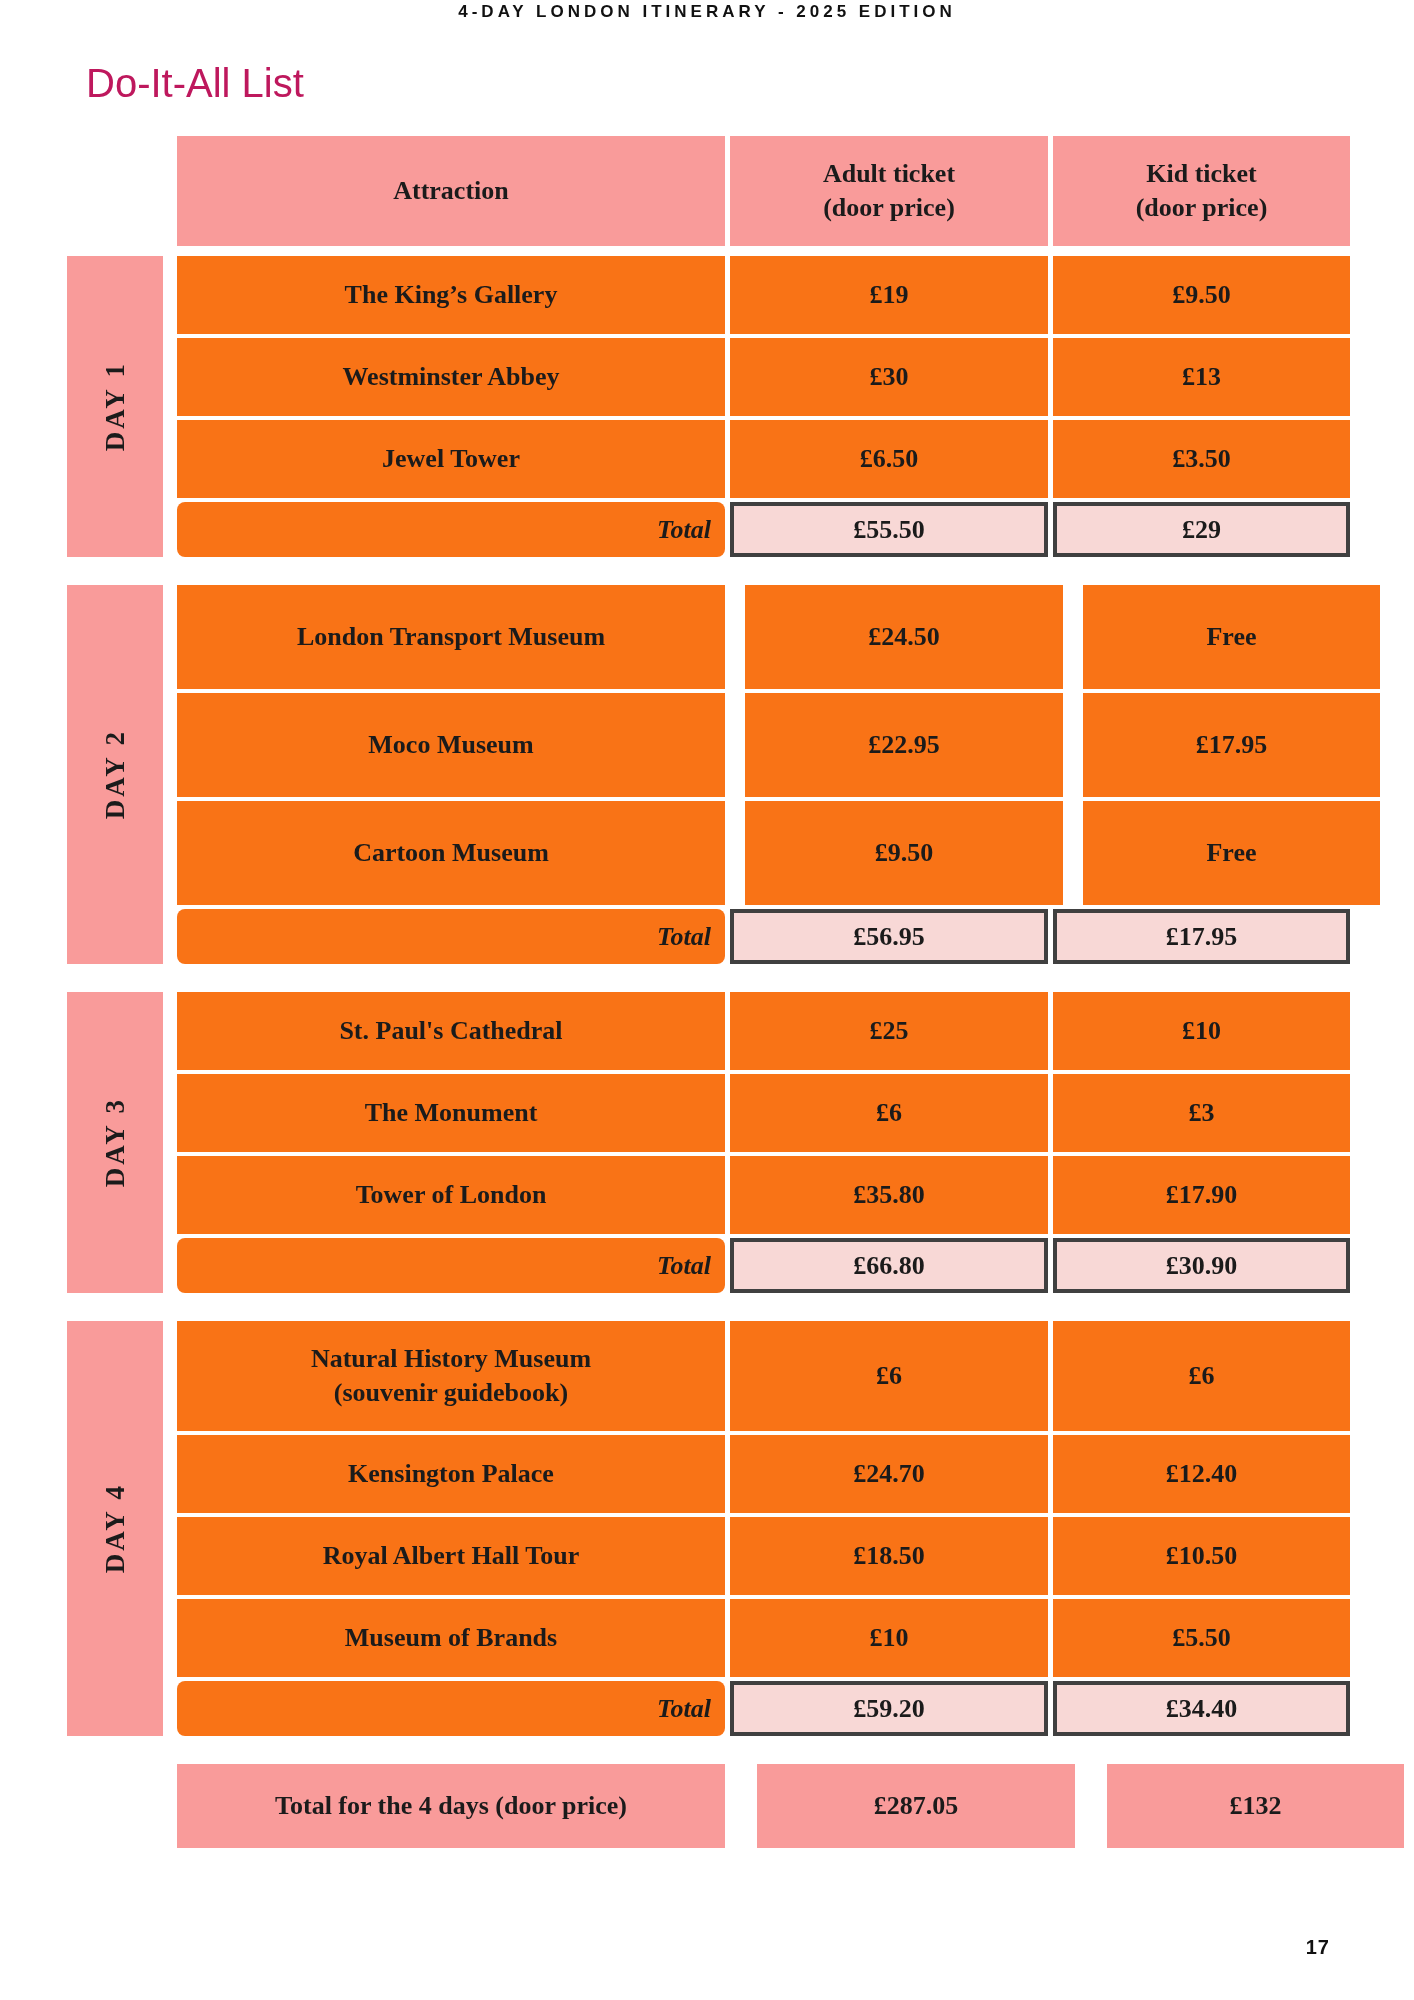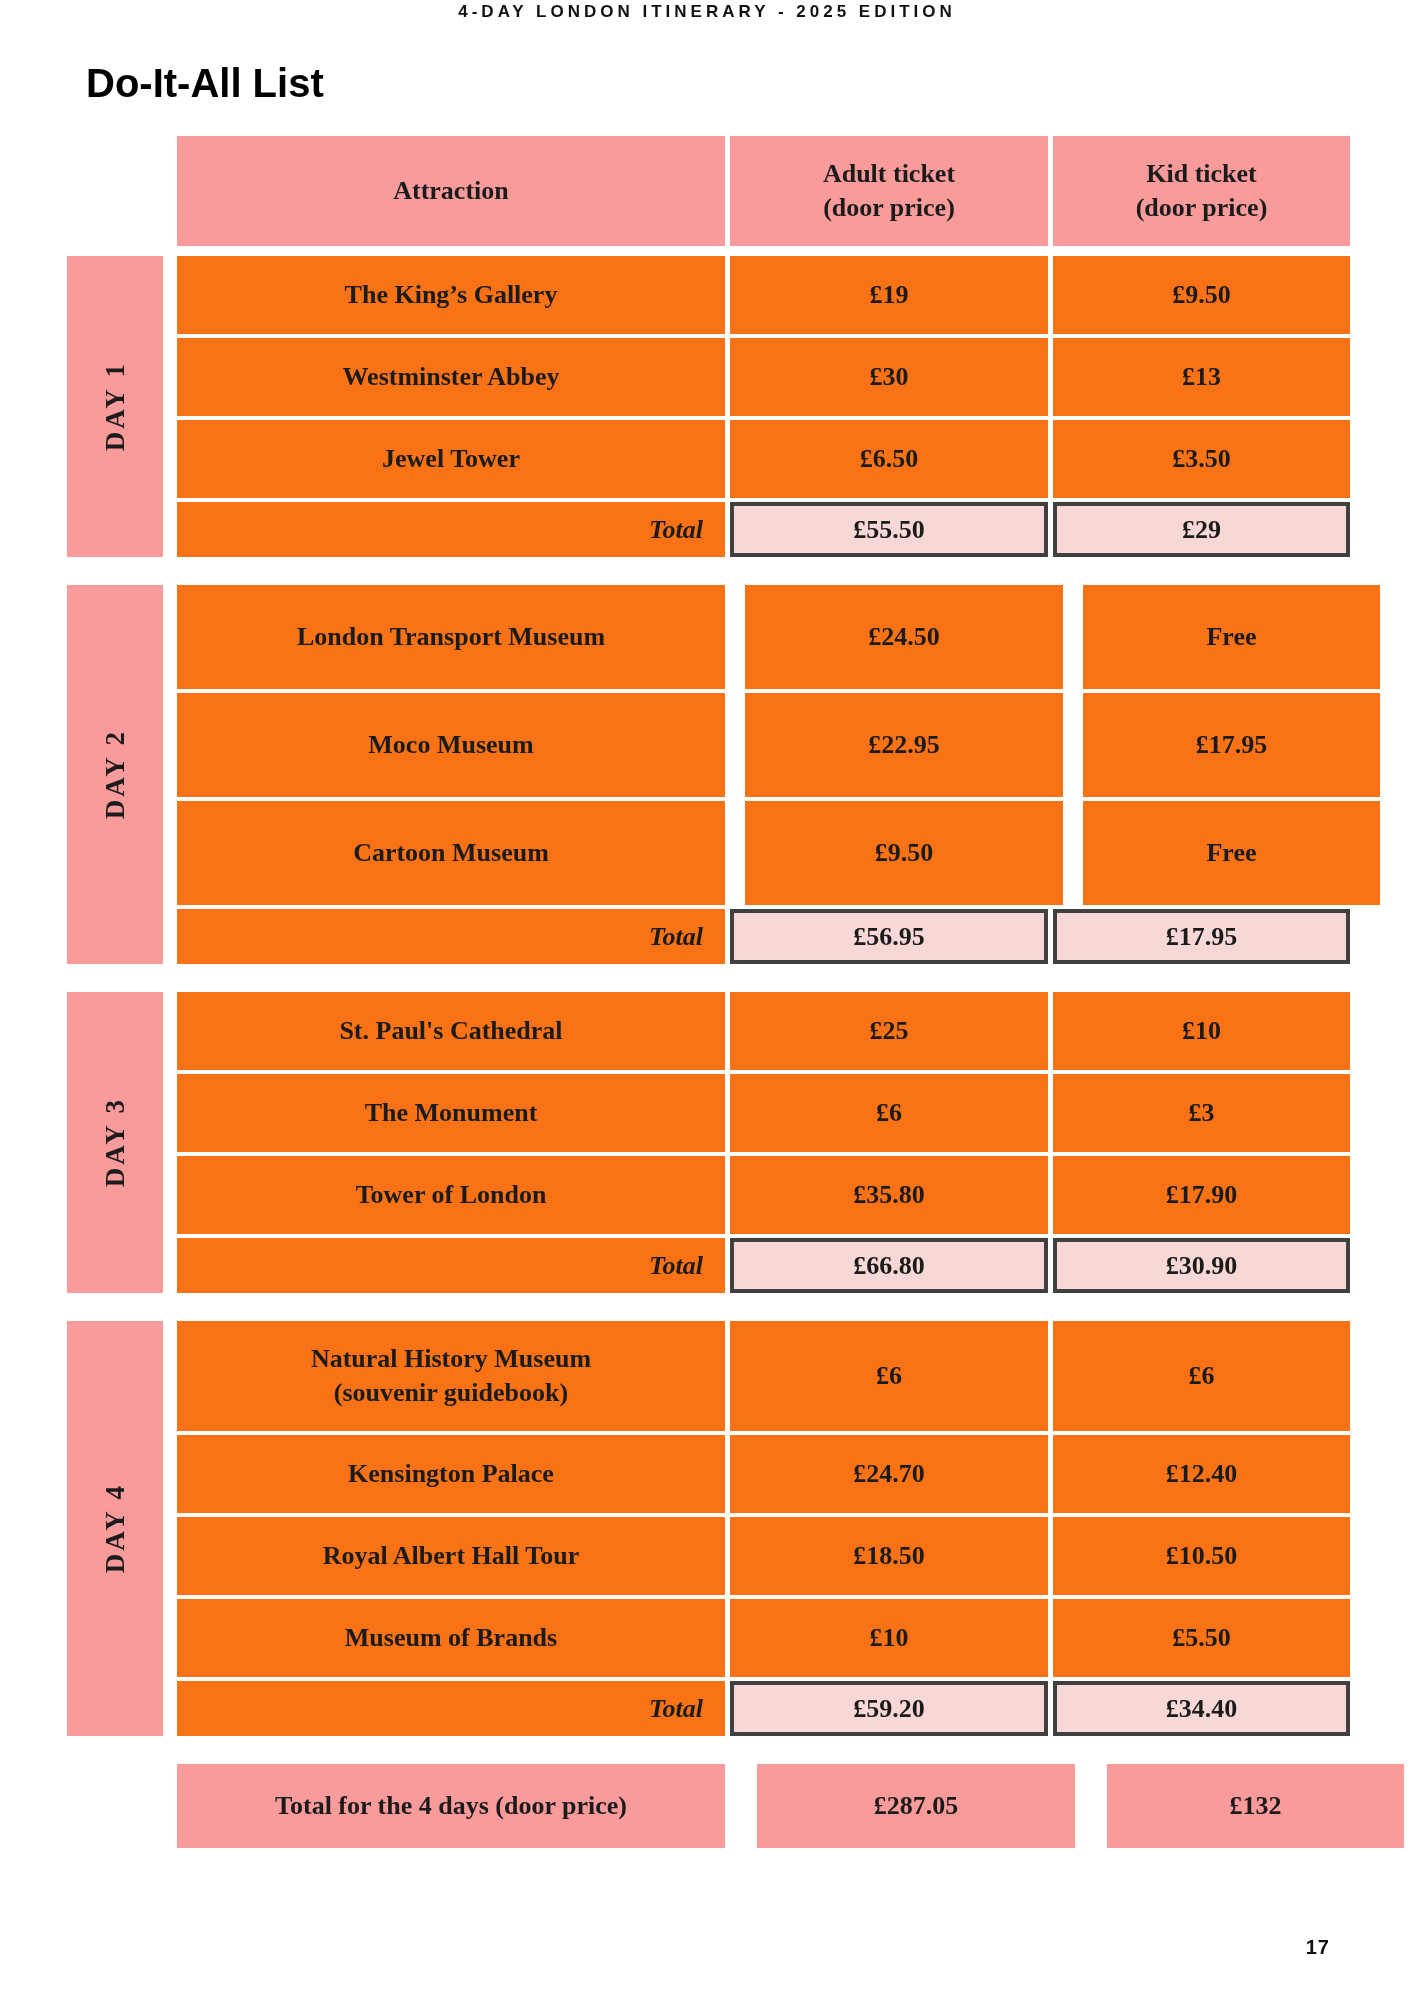--- a/index.html
+++ b/index.html
@@ -17,22 +17,22 @@
     font-size: 17px;
     line-height: 24px;
     font-weight: 700;
     letter-spacing: 4px;
     color: #111111;
   }
   .page-title {
     margin: 36px 0 0 86px;
     font-size: 40px;
     line-height: 46px;
-    font-weight: 700;
-    color: #000000;
+    font-weight: 400;
+    color: #be185d;
   }
 
   .table-wrap { margin: 30px 0 0 67px; width: 1283px; }
 
   .trow {
     display: grid;
     grid-template-columns: 548px 318px 297px;
     column-gap: 5px;
   }
   .header-row, .grand-row { margin-left: 110px; }
@@ -56,22 +56,23 @@
     color: #1b1b1b;
     white-space: pre-line;
     line-height: 1.3;
     box-sizing: border-box;
   }
   .header-row .cell,
   .grand-row .cell { background: #f99b9a; }
 
   .total-label {
     justify-content: flex-end;
-    padding-right: 22px;
+    padding-right: 14px;
     font-style: italic;
+    border-radius: 8px;
   }
   .total-price {
     background: #f8d8d6;
     border: 4px solid #404040;
   }
 
   .day-section {
     display: flex;
     gap: 14px;
     margin-bottom: 28px;

